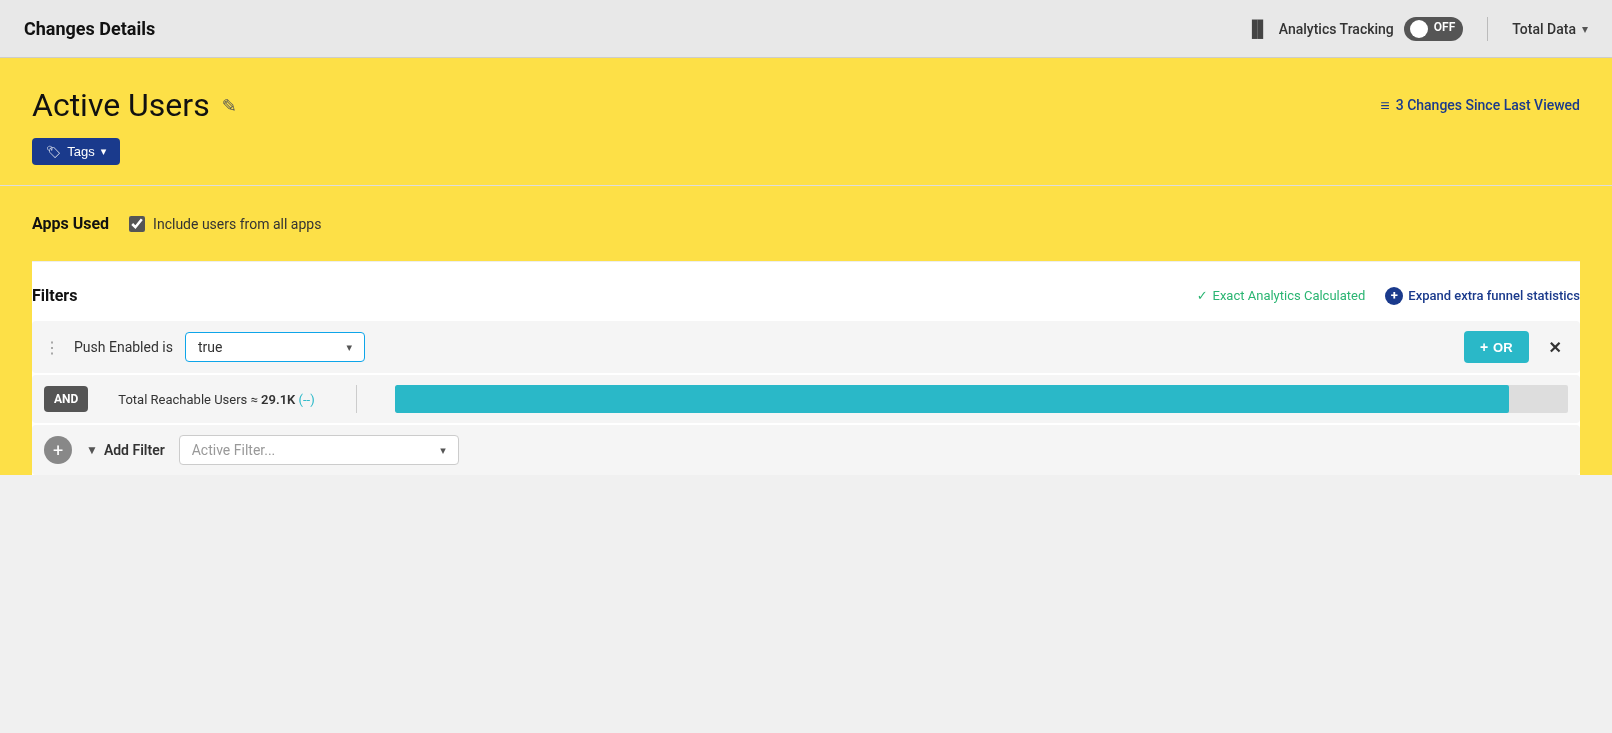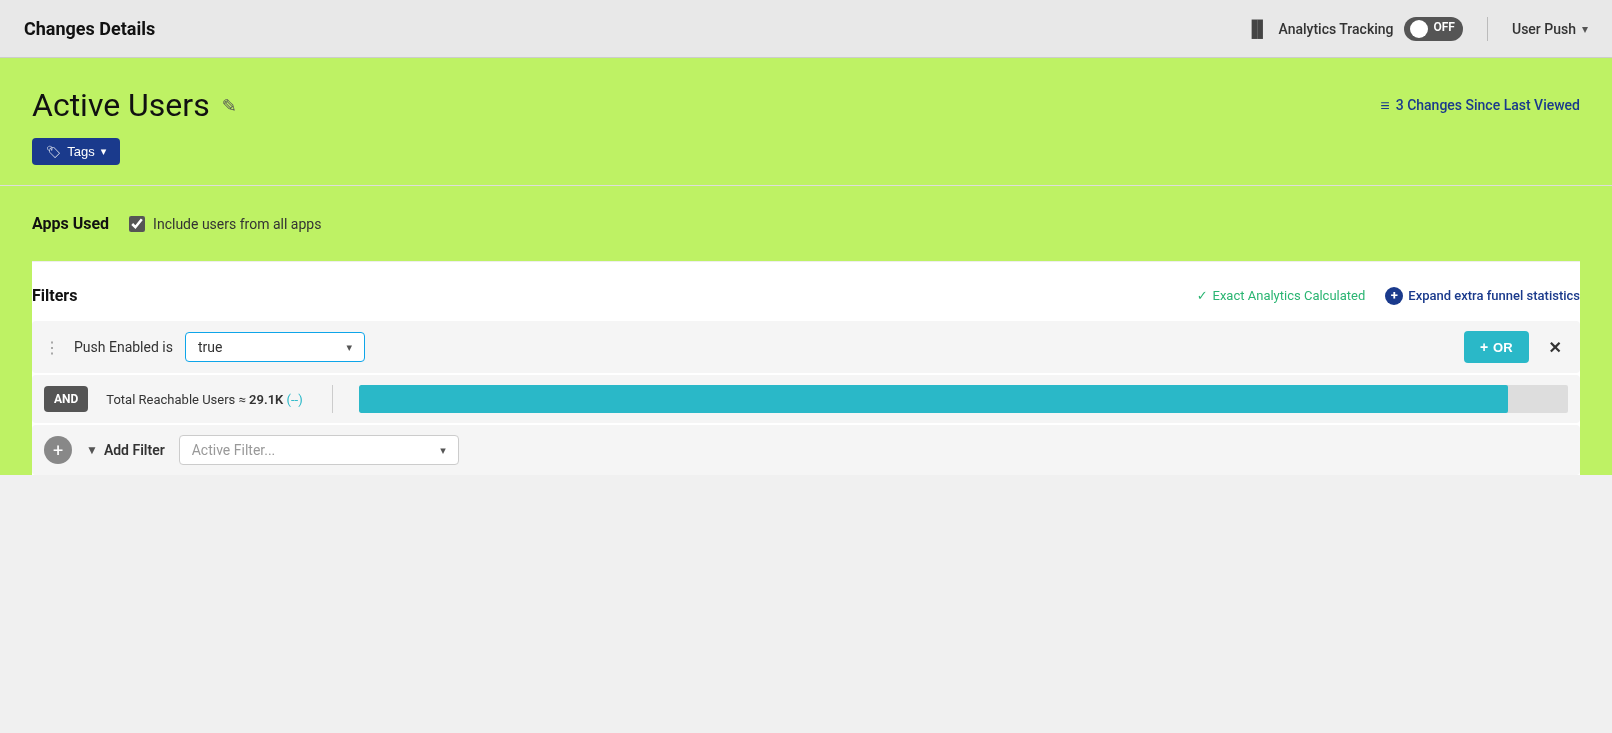--- a/index.html
+++ b/index.html
@@ -74,21 +74,21 @@
       color: #333;
       font-weight: 500;
     }
     .chevron-down {
       font-size: 12px;
       color: #555;
     }
 
     
     .main {
-      background: #bef264;
+      background: #fde047;
       padding: 28px 32px 0 32px;
     }
 
     
     .title-row {
       display: flex;
       align-items: center;
       justify-content: space-between;
       margin-bottom: 14px;
     }
@@ -290,21 +290,21 @@
     }
 
     
     .and-row-container {
       display: flex;
       align-items: center;
       background: #f5f5f5;
       border-radius: 4px;
       margin-bottom: 2px;
       padding: 10px 12px;
-      gap: 18px;
+      gap: 30px;
     }
     .and-badge {
       background: #555;
       color: white;
       border-radius: 4px;
       padding: 6px 10px;
       font-size: 12px;
       font-weight: 700;
     }
     .reachable-text {
@@ -389,21 +389,21 @@
   <div class="header-right">
     <div class="analytics-section">
       <span class="analytics-icon">▐▌</span>
       <span class="analytics-label">Analytics Tracking</span>
       <div class="toggle-switch">
         <span class="toggle-circle"></span>
         <span class="toggle-label">OFF</span>
       </div>
     </div>
     <div class="user-data-section">
-      <span class="user-data-label">User Push</span>
+      <span class="user-data-label">Total Data</span>
       <span class="chevron-down">▾</span>
     </div>
   </div>
 </div>
 
 <div class="main">
 
   
   <div class="title-row">
     <div class="title-left">

